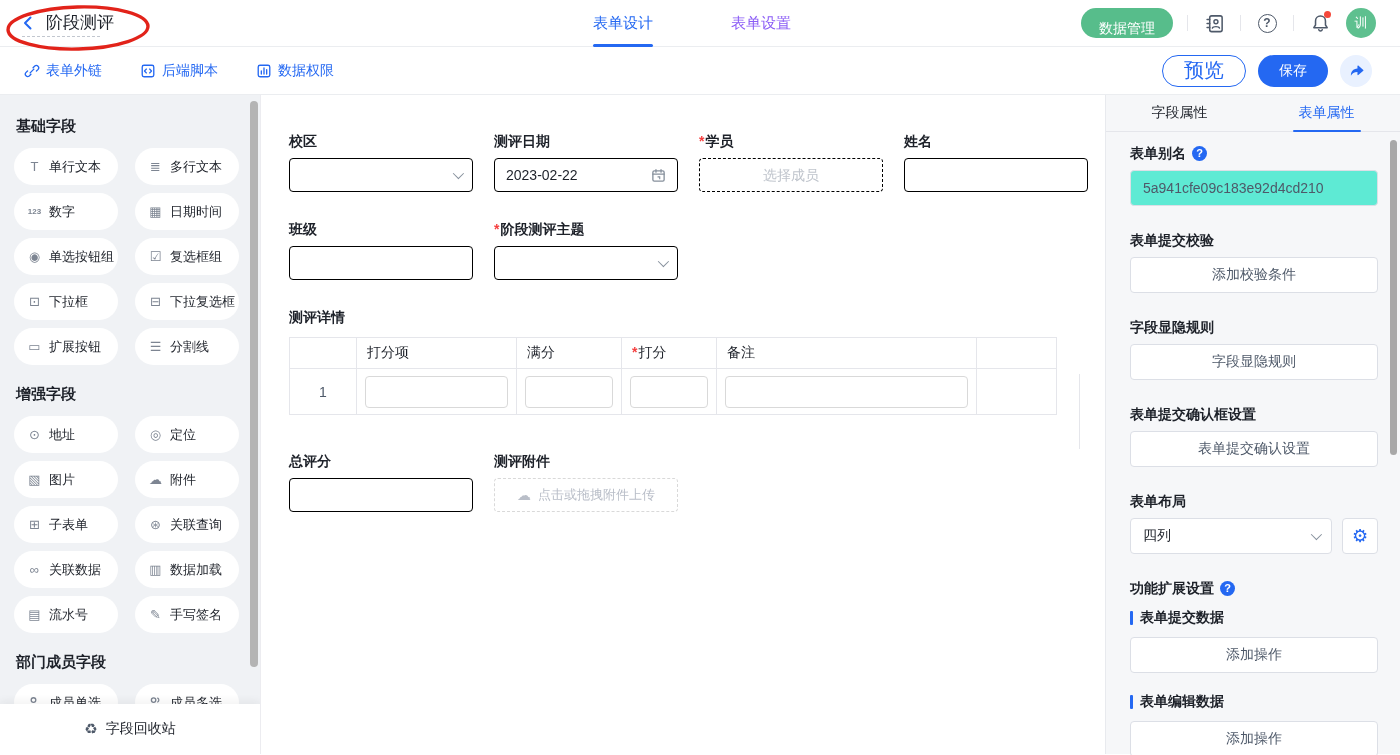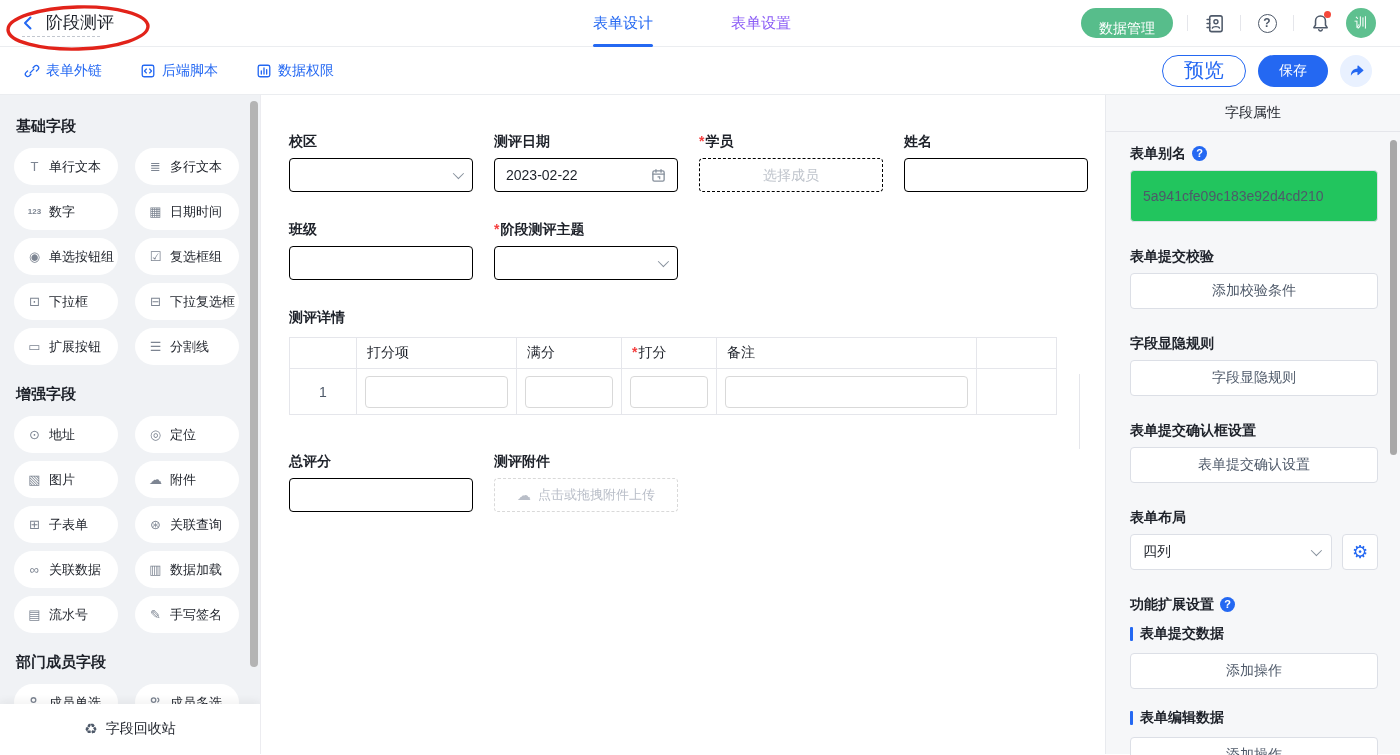--- a/index.html
+++ b/index.html
@@ -80,21 +80,21 @@
   
   .panel { width:295px; background:#f6f7f9; border-left:1px solid #e8eaee; position:relative; }
   .panel-tabs { height:37px; display:flex; border-bottom:1px solid #e5e6eb; }
   .panel-tab { flex:1; display:flex; align-items:center; justify-content:center; font-size:14px; color:#1d2129; cursor:pointer; position:relative; }
   .panel-tab.active { color:#2468f2; }
   .panel-tab.active .ptab-underline { position:absolute; left:50%; transform:translateX(-50%); bottom:-1px; width:68px; height:2.5px; background:#2468f2; border-radius:2px; }
   .panel-content { padding:13px 22px 0 24px; }
   .p-label { display:flex; align-items:center; gap:6px; font-size:14px; font-weight:700; color:#1d2129; margin-bottom:8px; line-height:17px; }
   .help-badge { width:15px; height:15px; border-radius:50%; background:#2468f2; color:#fff; font-size:11px; font-weight:700; display:flex; align-items:center; justify-content:center; cursor:pointer; }
   .p-section { margin-bottom:26px; }
-  .p-input { width:100%; height:52px; background:#22c55e; border:1px solid #dcdfe6; border-radius:4px; padding:0 12px; font:inherit; font-size:14px; color:#4e5969; outline:none; }
+  .p-input { width:100%; height:36px; background:#5eead4; border:1px solid #dcdfe6; border-radius:4px; padding:0 12px; font:inherit; font-size:14px; color:#4e5969; outline:none; }
   .p-btn { width:100%; height:36px; background:#fff; border:1px solid #dcdfe6; border-radius:4px; font-size:14px; color:#4e5969; cursor:pointer; }
   .layout-row { display:flex; gap:10px; }
   .p-select { flex:1; height:36px; background:#fff; border:1px solid #dcdfe6; border-radius:4px; display:flex; align-items:center; padding:0 12px; font-size:14px; color:#1d2129; cursor:pointer; }
   .gear-btn { width:36px; height:36px; flex:none; background:#fff; border:1px solid #dcdfe6; border-radius:4px; color:#2468f2; font-size:18px; display:flex; align-items:center; justify-content:center; cursor:pointer; line-height:1; }
   .sub-head { display:flex; align-items:center; gap:7px; font-size:14px; font-weight:700; color:#1d2129; margin-bottom:10px; }
   .sub-bar { width:3px; height:14px; background:#2468f2; border-radius:1px; }
   .p-sub { margin-bottom:20px; }
   .panel-scrollbar { position:absolute; right:3px; top:45px; width:7px; height:315px; border-radius:4px; background:#a8a8a8; }
 
   svg.ic { display:block; }
@@ -435,20 +435,24 @@
           </div>
         </div>
       </div>
     </main>
 
     <aside class="panel">
       <div class="panel-tabs">
         <div class="panel-tab">
           <span>字段属性</span>
         </div>
+        <div class="panel-tab active">
+          <span>表单属性</span>
+          <span class="ptab-underline"></span>
+        </div>
       </div>
 
       <div class="panel-content">
         <div class="p-section">
           <div class="p-label">
             <span>表单别名</span>
             <span class="help-badge">?</span>
           </div>
           <input class="p-input" value="5a941cfe09c183e92d4cd210" style="">
         </div>

